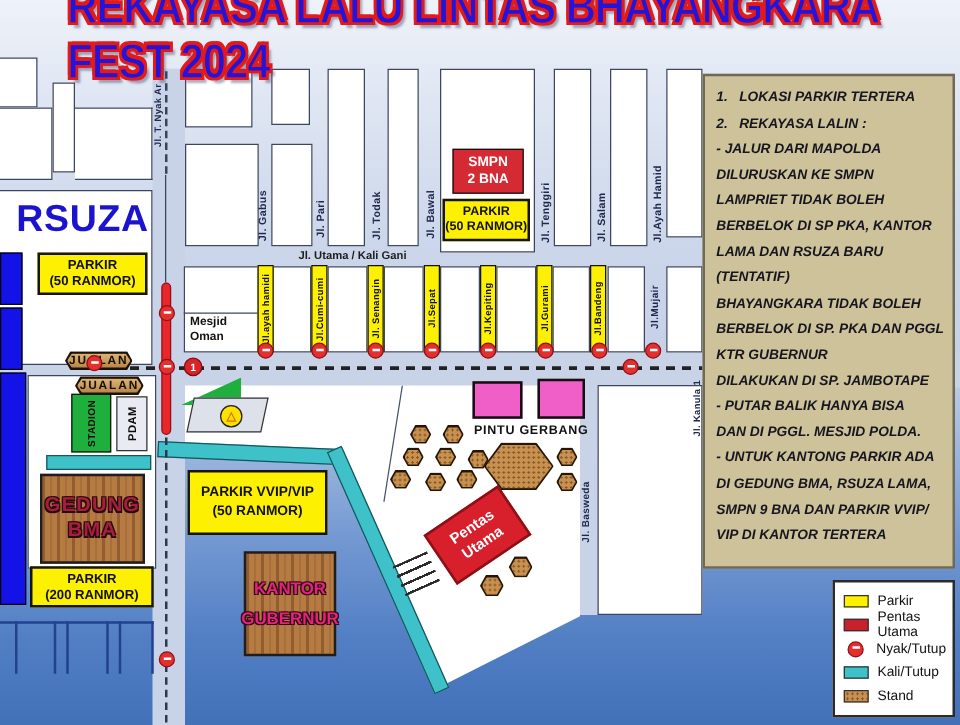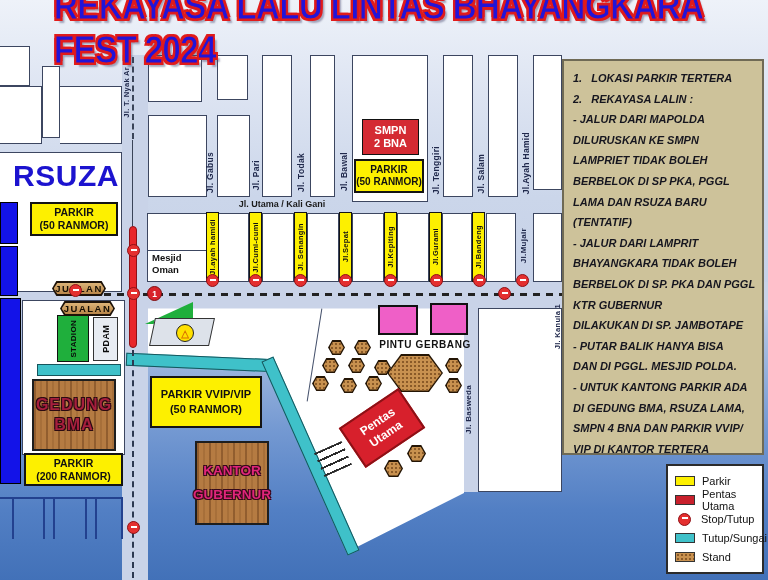--- a/index.html
+++ b/index.html
@@ -248,53 +248,52 @@
   <div class="stop" style="left:498px;top:287px;"></div>
   <div class="abs" style="left:147px;top:286px;width:15px;height:15px;border-radius:50%;background:#d8232a;border:1.6px solid #7d0d10;box-sizing:border-box;
        display:flex;align-items:center;justify-content:center;color:#fff;font-size:8.5px;font-weight:700;">1</div>
 
   <div class="abs" style="left:562px;top:59px;width:202px;height:396px;background:#cdc29a;border:2px solid #6f6a55;box-sizing:border-box;padding:7px 4px 4px 9px;overflow:hidden;">
       <div class="note-line">1.   LOKASI PARKIR TERTERA</div>
       <div class="note-line">2.   REKAYASA LALIN :</div>
       <div class="note-line">- JALUR DARI MAPOLDA</div>
       <div class="note-line">DILURUSKAN KE SMPN</div>
       <div class="note-line">LAMPRIET TIDAK BOLEH</div>
-      <div class="note-line">BERBELOK DI SP PKA, PGGL</div>
+      <div class="note-line">BERBELOK DI SP PKA, KANTOR</div>
       <div class="note-line">LAMA DAN RSUZA BARU</div>
       <div class="note-line">(TENTATIF)</div>
-      <div class="note-line">- JALUR DARI LAMPRIT</div>
       <div class="note-line">BHAYANGKARA TIDAK BOLEH</div>
       <div class="note-line">BERBELOK DI SP. PKA DAN PGGL</div>
       <div class="note-line">KTR GUBERNUR</div>
       <div class="note-line">DILAKUKAN DI SP. JAMBOTAPE</div>
       <div class="note-line">- PUTAR BALIK HANYA BISA</div>
       <div class="note-line">DAN DI PGGL. MESJID POLDA.</div>
       <div class="note-line">- UNTUK KANTONG PARKIR ADA</div>
       <div class="note-line">DI GEDUNG BMA, RSUZA LAMA,</div>
-      <div class="note-line">SMPN 4 BNA DAN PARKIR VVIP/</div>
+      <div class="note-line">SMPN 9 BNA DAN PARKIR VVIP/</div>
       <div class="note-line">VIP DI KANTOR TERTERA</div>
     </div>
 
   <div class="abs" style="left:666px;top:464px;width:98px;height:110px;background:#fff;border:2.5px solid #2b2b2b;box-sizing:border-box;
        padding:6px 7px;display:flex;flex-direction:column;justify-content:space-between;">
     <div class="leg-row">
       <span class="sw" style="background:#fdf000;"></span>
       <span class="leg-label">Parkir</span>
     </div>
     <div class="leg-row">
       <span class="sw" style="background:#c8202c;"></span>
       <span class="leg-label">Pentas Utama</span>
     </div>
     <div class="leg-row">
       <span class="stop" style="position:relative;flex:0 0 auto;margin:0 3px;"></span>
-      <span class="leg-label">Stop/Tutup</span>
+      <span class="leg-label">Nyak/Tutup</span>
     </div>
     <div class="leg-row">
       <span class="sw" style="background:#3fc1c9;"></span>
-      <span class="leg-label">Tutup/Sungai</span>
+      <span class="leg-label">Kali/Tutup</span>
     </div>
     <div class="leg-row">
       <span class="sw" style="background-color:#c8914f;background-image:radial-gradient(#8a5a28 .8px,transparent .9px);background-size:4px 4px;"></span>
       <span class="leg-label">Stand</span>
     </div>
   </div>
 
   <div class="slabel" style="left:0;top:0;width:768px;height:56px;font-size:39px;font-weight:900;color:#2214d8;letter-spacing:-1px;
        transform:scaleX(.86);-webkit-text-stroke:1.2px #e11b1b;
        text-shadow:2px 2px 0 #e11b1b,-2px -2px 0 #e11b1b,2px -2px 0 #e11b1b,-2px 2px 0 #e11b1b,4px 4px 2px rgba(70,70,110,.45);">REKAYASA LALU LINTAS BHAYANGKARA FEST 2024</div>

